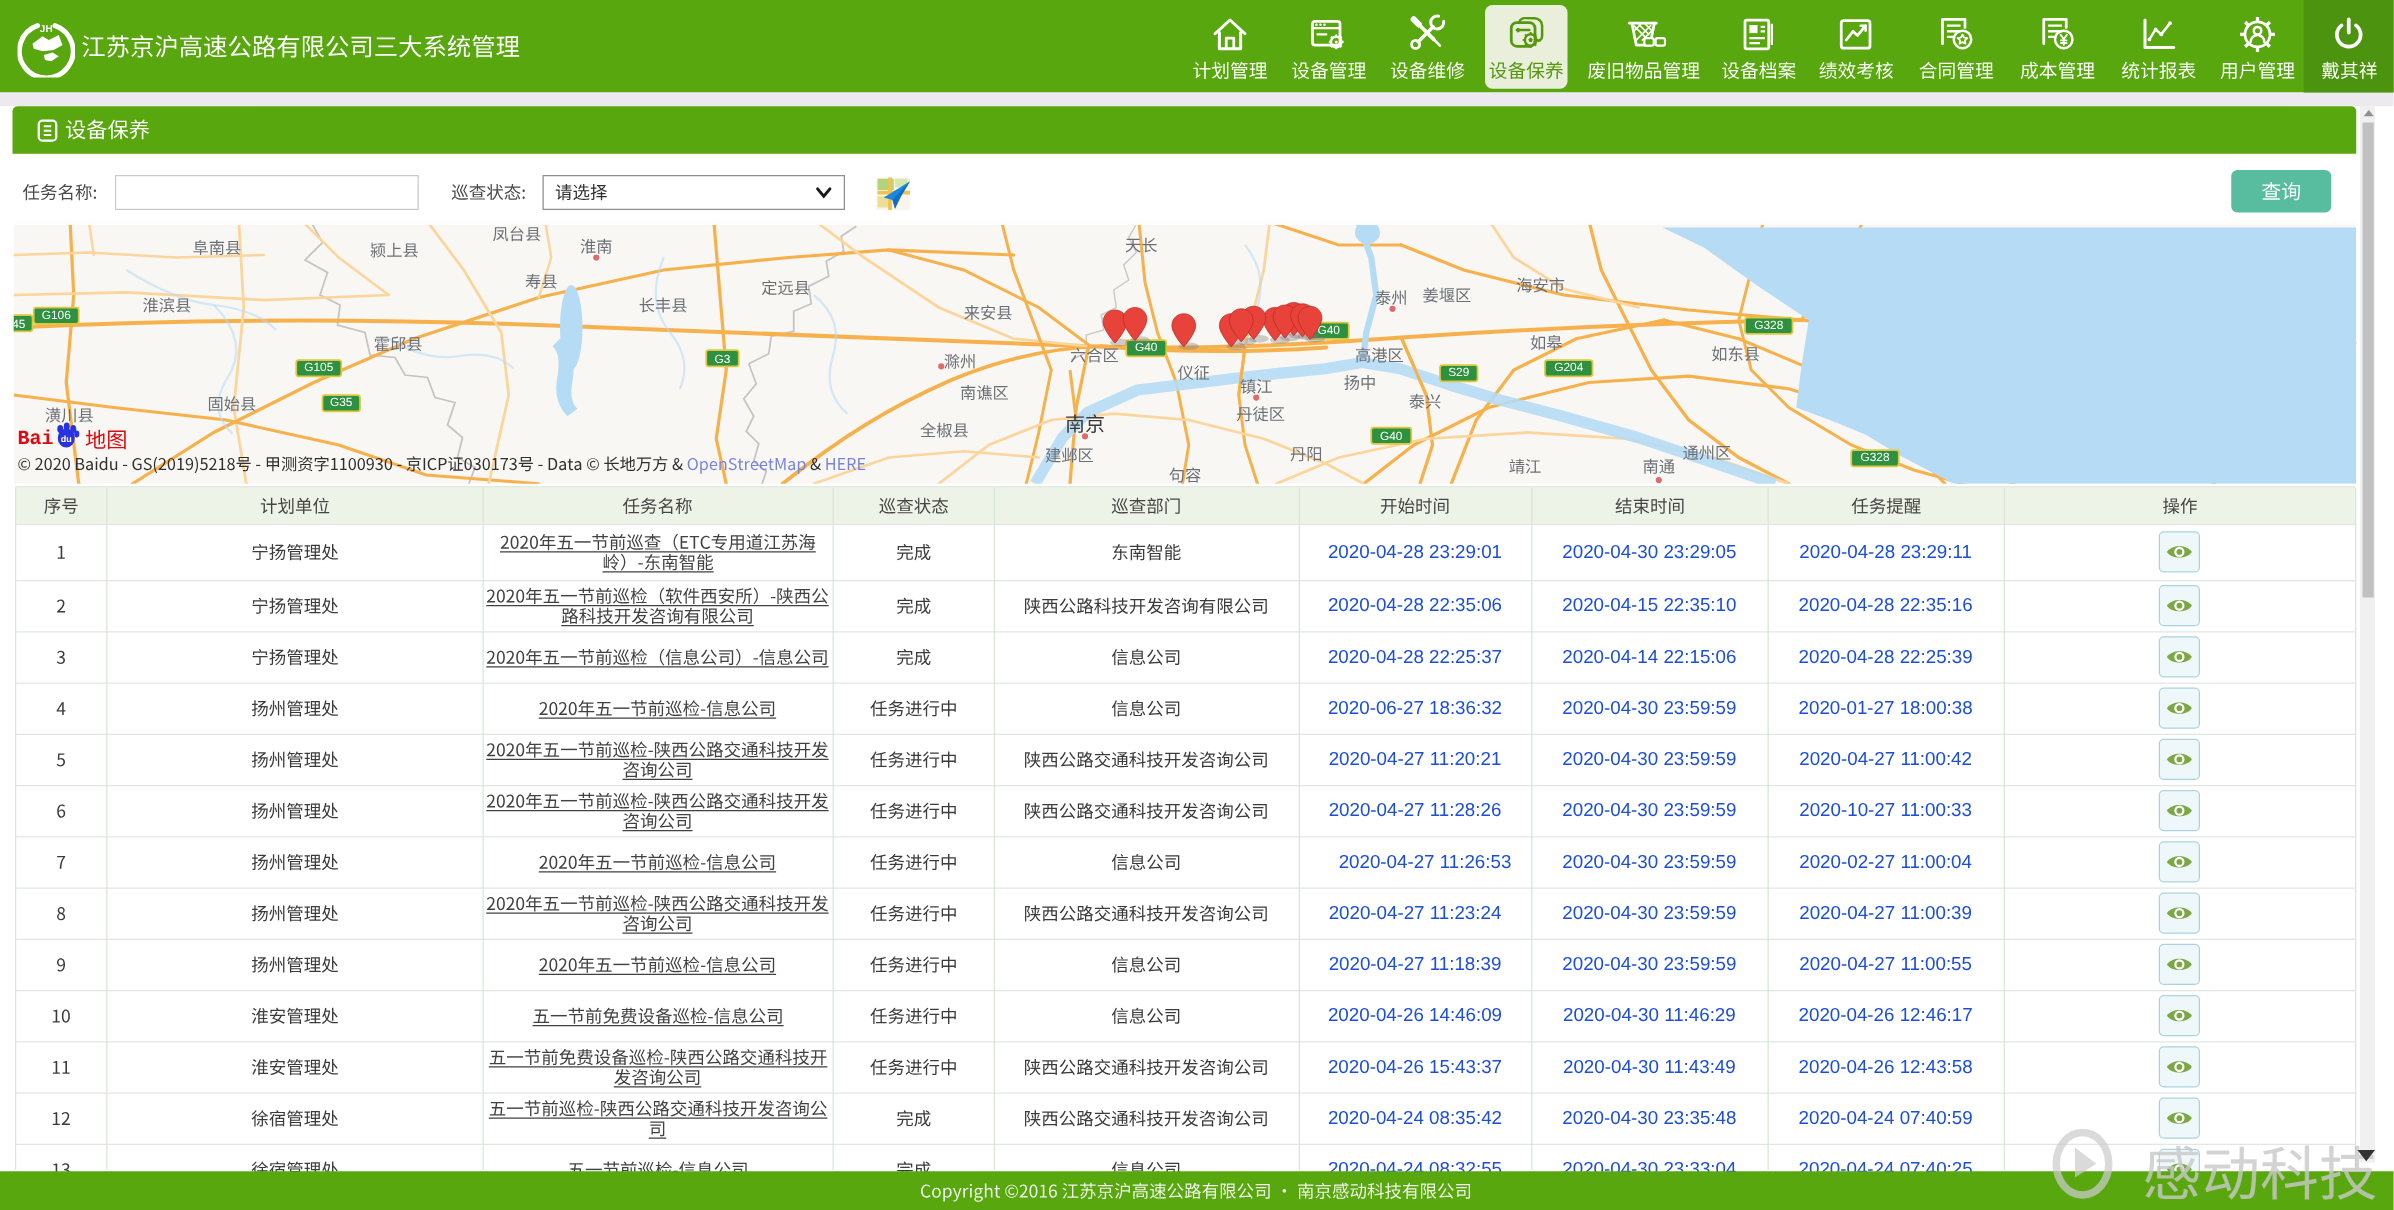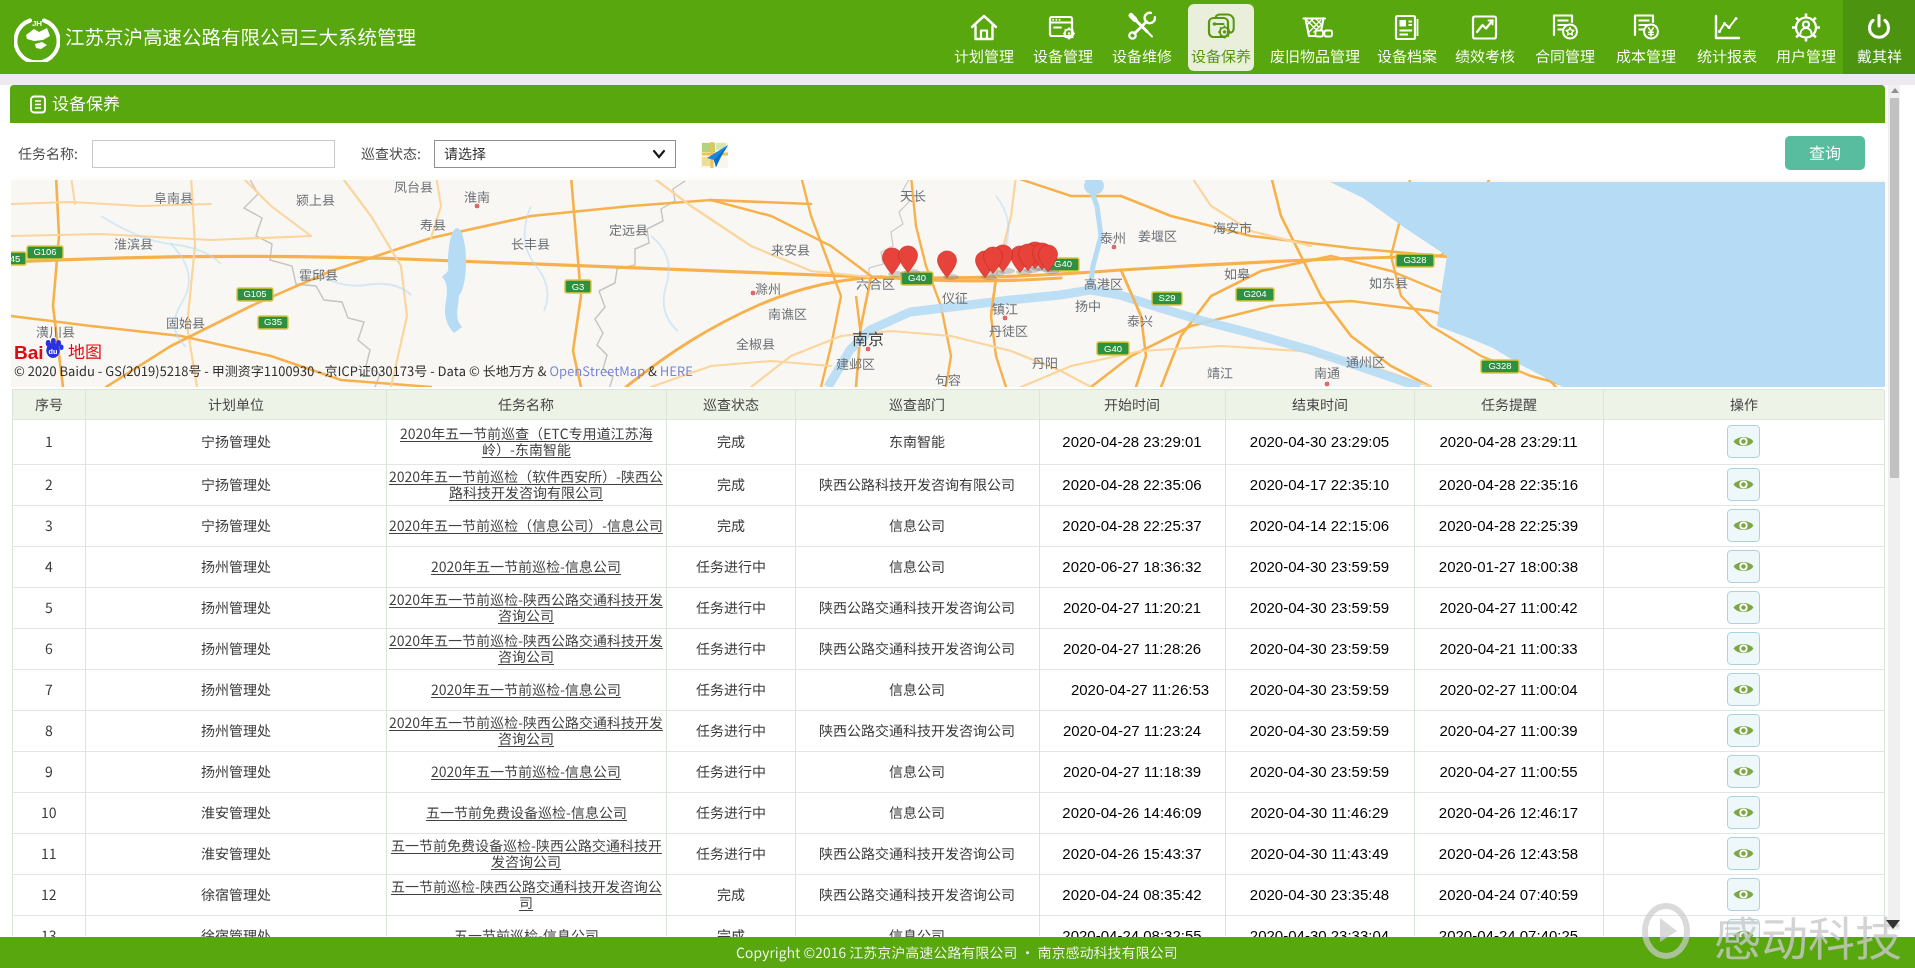--- a/index.html
+++ b/index.html
@@ -1,12 +1,12 @@
 <!DOCTYPE html>
-<html><head><meta charset="utf-8"><style>*{margin:0;padding:0}body{width:1915px;height:968px;position:relative;overflow:hidden;background:#fff;font-family:"Liberation Sans",sans-serif}svg.t{position:absolute;overflow:visible}.dt{position:absolute;font-size:15px;color:#000000;text-align:center;white-space:nowrap}</style></head><body>
+<html><head><meta charset="utf-8"><style>*{margin:0;padding:0}body{width:1915px;height:968px;position:relative;overflow:hidden;background:#fff;font-family:"Liberation Sans",sans-serif}svg.t{position:absolute;overflow:visible}.dt{position:absolute;font-size:15px;color:#1d4ed8;text-align:center;white-space:nowrap}</style></head><body>
 <svg width="0" height="0" style="position:absolute">
     <defs>
       <path id="g6C5F" d="M96 774C157 740 236 688 275 654L321 714C281 746 200 795 140 827ZM42 499C104 468 186 421 226 390L268 452C226 483 143 527 83 554ZM76 -16 138 -67C198 26 267 151 320 257L266 306C208 193 129 61 76 -16ZM326 60V-15H960V60H672V671H904V746H374V671H591V60Z"></path>
       <path id="g82CF" d="M213 324C182 256 131 169 72 116L134 77C191 134 241 225 274 294ZM780 303C822 233 868 138 886 79L952 107C932 165 886 257 843 326ZM132 475V403H409C384 215 316 60 76 -21C91 -36 112 -64 120 -81C380 13 456 189 484 403H696C686 136 672 29 650 5C641 -6 631 -8 613 -7C593 -7 543 -7 489 -3C500 -21 509 -51 511 -70C562 -73 614 -74 643 -72C676 -69 698 -61 718 -37C749 1 763 112 776 438C777 449 777 475 777 475H492L499 579H423L417 475ZM637 840V744H362V840H287V744H62V674H287V564H362V674H637V564H712V674H941V744H712V840Z"></path>
       <path id="g4EAC" d="M262 495H743V334H262ZM685 167C751 100 832 5 869 -52L934 -8C894 49 811 139 746 205ZM235 204C196 136 119 52 52 -2C68 -13 94 -34 107 -49C178 10 257 99 308 177ZM415 824C436 791 459 751 476 716H65V642H937V716H564C547 753 514 808 487 848ZM188 561V267H464V8C464 -6 460 -10 441 -11C423 -11 361 -12 292 -10C303 -31 313 -60 318 -81C406 -82 463 -82 498 -70C533 -59 543 -38 543 7V267H822V561Z"></path>
       <path id="g6CAA" d="M92 778C153 744 233 694 273 661L317 723C276 753 194 800 135 831ZM38 507C100 475 182 427 223 398L265 460C223 489 140 533 79 562ZM71 -17 137 -62C189 30 250 156 295 261L236 306C186 192 118 61 71 -17ZM539 811C580 767 624 708 644 667H384V400C384 266 371 93 260 -29C277 -40 308 -67 320 -82C424 32 452 199 458 338H827V271H900V667H646L710 701C689 740 645 797 602 840ZM827 408H459V596H827Z"></path>
       <path id="g9AD8" d="M286 559H719V468H286ZM211 614V413H797V614ZM441 826 470 736H59V670H937V736H553C542 768 527 810 513 843ZM96 357V-79H168V294H830V-1C830 -12 825 -16 813 -16C801 -16 754 -17 711 -15C720 -31 731 -54 735 -72C799 -72 842 -72 869 -63C896 -53 905 -37 905 0V357ZM281 235V-21H352V29H706V235ZM352 179H638V85H352Z"></path>
       <path id="g901F" d="M68 760C124 708 192 634 223 587L283 632C250 679 181 750 125 799ZM266 483H48V413H194V100C148 84 95 42 42 -9L89 -72C142 -10 194 43 231 43C254 43 285 14 327 -11C397 -50 482 -61 600 -61C695 -61 869 -55 941 -50C942 -29 954 5 962 24C865 14 717 7 602 7C494 7 408 13 344 50C309 69 286 87 266 97ZM428 528H587V400H428ZM660 528H827V400H660ZM587 839V736H318V671H587V588H358V340H554C496 255 398 174 306 135C322 121 344 96 355 78C437 121 525 198 587 283V49H660V281C744 220 833 147 880 95L928 145C875 201 773 279 684 340H899V588H660V671H945V736H660V839Z"></path>
       <path id="g516C" d="M324 811C265 661 164 517 51 428C71 416 105 389 120 374C231 473 337 625 404 789ZM665 819 592 789C668 638 796 470 901 374C916 394 944 423 964 438C860 521 732 681 665 819ZM161 -14C199 0 253 4 781 39C808 -2 831 -41 848 -73L922 -33C872 58 769 199 681 306L611 274C651 224 694 166 734 109L266 82C366 198 464 348 547 500L465 535C385 369 263 194 223 149C186 102 159 72 132 65C143 43 157 3 161 -14Z"></path>
       <path id="g8DEF" d="M156 732H345V556H156ZM38 42 51 -31C157 -6 301 29 438 64L431 131L299 100V279H405C419 265 433 244 441 229C461 238 481 247 501 258V-78H571V-41H823V-75H894V256L926 241C937 261 958 290 973 304C882 338 806 391 743 452C807 527 858 616 891 720L844 741L830 738H636C648 766 658 794 668 823L597 841C559 720 493 606 414 532V798H89V490H231V84L153 66V396H89V52ZM571 25V218H823V25ZM797 672C771 610 736 554 695 504C653 553 620 605 596 655L605 672ZM546 283C599 316 651 355 697 402C740 358 789 317 845 283ZM650 454C583 386 504 333 424 298V346H299V490H414V522C431 510 456 489 467 477C499 509 530 548 558 592C583 547 613 500 650 454Z"></path>
@@ -457,21 +457,21 @@
     <path d="M974 75 c-5.5 0 -9.5 4.2 -9.5 9.5 c0 6.5 9.5 17 9.5 17 c0 0 9.5 -10.5 9.5 -17 c0 -5.3 -4 -9.5 -9.5 -9.5 z" fill="#e8433a" stroke="#c02a22" stroke-width="0.6"></path>
     <path d="M1009 70 c-5.5 0 -9.5 4.2 -9.5 9.5 c0 6.5 9.5 17 9.5 17 c0 0 9.5 -10.5 9.5 -17 c0 -5.3 -4 -9.5 -9.5 -9.5 z" fill="#e8433a" stroke="#c02a22" stroke-width="0.6"></path>
     <path d="M992 69 c-5.5 0 -9.5 4.2 -9.5 9.5 c0 6.5 9.5 17 9.5 17 c0 0 9.5 -10.5 9.5 -17 c0 -5.3 -4 -9.5 -9.5 -9.5 z" fill="#e8433a" stroke="#c02a22" stroke-width="0.6"></path>
     <path d="M982 71 c-5.5 0 -9.5 4.2 -9.5 9.5 c0 6.5 9.5 17 9.5 17 c0 0 9.5 -10.5 9.5 -17 c0 -5.3 -4 -9.5 -9.5 -9.5 z" fill="#e8433a" stroke="#c02a22" stroke-width="0.6"></path>
     <path d="M1024 66 c-5.5 0 -9.5 4.2 -9.5 9.5 c0 6.5 9.5 17 9.5 17 c0 0 9.5 -10.5 9.5 -17 c0 -5.3 -4 -9.5 -9.5 -9.5 z" fill="#e8433a" stroke="#c02a22" stroke-width="0.6"></path>
     <path d="M1017 68 c-5.5 0 -9.5 4.2 -9.5 9.5 c0 6.5 9.5 17 9.5 17 c0 0 9.5 -10.5 9.5 -17 c0 -5.3 -4 -9.5 -9.5 -9.5 z" fill="#e8433a" stroke="#c02a22" stroke-width="0.6"></path>
     <path d="M1031 67 c-5.5 0 -9.5 4.2 -9.5 9.5 c0 6.5 9.5 17 9.5 17 c0 0 9.5 -10.5 9.5 -17 c0 -5.3 -4 -9.5 -9.5 -9.5 z" fill="#e8433a" stroke="#c02a22" stroke-width="0.6"></path>
     <path d="M1037 69 c-5.5 0 -9.5 4.2 -9.5 9.5 c0 6.5 9.5 17 9.5 17 c0 0 9.5 -10.5 9.5 -17 c0 -5.3 -4 -9.5 -9.5 -9.5 z" fill="#e8433a" stroke="#c02a22" stroke-width="0.6"></path>
     <rect x="0" y="0" width="1874" height="4" fill="#fdfdfc"></rect>
   </svg>
-<div style="position:absolute;left:14px;top:342px;font-family:Liberation Sans, sans-serif;font-weight:bold;font-size:19px;color:#dd0a12;z-index:6">Bai</div>
+<div style="position:absolute;left:14px;top:342px;font-family:Liberation Mono, monospace;font-weight:bold;font-size:16px;color:#dd0a12;z-index:6">Bai</div>
 <svg style="position:absolute;left:45px;top:336px;z-index:6" width="24" height="24" viewBox="0 0 30 30">
 <ellipse cx="10" cy="18" rx="8.5" ry="9.5" fill="#2932e1"></ellipse>
 <ellipse cx="4" cy="9" rx="3" ry="4" fill="#2932e1"></ellipse>
     <ellipse cx="10.5" cy="6.5" rx="3" ry="4" fill="#2932e1"></ellipse>
 <ellipse cx="17" cy="9" rx="3" ry="4" fill="#2932e1"></ellipse>
     <ellipse cx="20.5" cy="14" rx="2.6" ry="3.4" fill="#2932e1"></ellipse>
 <text x="10" y="22" font-family="Liberation Sans" font-size="9" font-weight="bold" fill="#fff" text-anchor="middle">du</text>
 </svg>
 <div style="position:absolute;left:12px;top:390px;width:1872px;height:29px;background:#eef3e7"></div>
 <div style="position:absolute;left:12px;top:389px;width:1872px;height:1px;background:#d9e5d9"></div>
@@ -501,21 +501,21 @@
 <div class="dt" style="left:1039px;top:432.5px;width:186px">2020-04-28 23:29:01</div>
 <div class="dt" style="left:1225px;top:432.5px;width:189px">2020-04-30 23:29:05</div>
 <div class="dt" style="left:1414px;top:432.5px;width:189px">2020-04-28 23:29:11</div>
 <div style="position:absolute;left:1727.0px;top:425.0px;width:33px;height:33px;background:#eef8fb;border:1px solid #abd3de;border-radius:4px;box-sizing:border-box;z-index:4"></div>
 <svg style="position:absolute;left:1732.0px;top:433.0px;z-index:4" width="23" height="17" viewBox="0 0 23 17">
     <path d="M1.5 8.5 C5.5 2.5 17.5 2.5 21.5 8.5 C17.5 14.5 5.5 14.5 1.5 8.5 Z" fill="#7ba744"></path>
     <circle cx="11.5" cy="8.5" r="4.1" fill="#fff"></circle>
     <circle cx="11.5" cy="8.5" r="2.3" fill="#7ba744"></circle>
   </svg>
 <div class="dt" style="left:1039px;top:475.5px;width:186px">2020-04-28 22:35:06</div>
-<div class="dt" style="left:1225px;top:475.5px;width:189px">2020-04-17 22:35:10</div>
+<div class="dt" style="left:1225px;top:475.5px;width:189px">2020-04-15 22:35:10</div>
 <div class="dt" style="left:1414px;top:475.5px;width:189px">2020-04-28 22:35:16</div>
 <div style="position:absolute;left:1727.0px;top:468.0px;width:33px;height:33px;background:#eef8fb;border:1px solid #abd3de;border-radius:4px;box-sizing:border-box;z-index:4"></div>
 <svg style="position:absolute;left:1732.0px;top:476.0px;z-index:4" width="23" height="17" viewBox="0 0 23 17">
     <path d="M1.5 8.5 C5.5 2.5 17.5 2.5 21.5 8.5 C17.5 14.5 5.5 14.5 1.5 8.5 Z" fill="#7ba744"></path>
     <circle cx="11.5" cy="8.5" r="4.1" fill="#fff"></circle>
     <circle cx="11.5" cy="8.5" r="2.3" fill="#7ba744"></circle>
   </svg>
 <div class="dt" style="left:1039px;top:516.5px;width:186px">2020-04-28 22:25:37</div>
 <div class="dt" style="left:1225px;top:516.5px;width:189px">2020-04-14 22:15:06</div>
 <div class="dt" style="left:1414px;top:516.5px;width:189px">2020-04-28 22:25:39</div>
@@ -538,21 +538,21 @@
 <div class="dt" style="left:1225px;top:598.5px;width:189px">2020-04-30 23:59:59</div>
 <div class="dt" style="left:1414px;top:598.5px;width:189px">2020-04-27 11:00:42</div>
 <div style="position:absolute;left:1727.0px;top:591.0px;width:33px;height:33px;background:#eef8fb;border:1px solid #abd3de;border-radius:4px;box-sizing:border-box;z-index:4"></div>
 <svg style="position:absolute;left:1732.0px;top:599.0px;z-index:4" width="23" height="17" viewBox="0 0 23 17">
     <path d="M1.5 8.5 C5.5 2.5 17.5 2.5 21.5 8.5 C17.5 14.5 5.5 14.5 1.5 8.5 Z" fill="#7ba744"></path>
     <circle cx="11.5" cy="8.5" r="4.1" fill="#fff"></circle>
     <circle cx="11.5" cy="8.5" r="2.3" fill="#7ba744"></circle>
   </svg>
 <div class="dt" style="left:1039px;top:639.5px;width:186px">2020-04-27 11:28:26</div>
 <div class="dt" style="left:1225px;top:639.5px;width:189px">2020-04-30 23:59:59</div>
-<div class="dt" style="left:1414px;top:639.5px;width:189px">2020-04-21 11:00:33</div>
+<div class="dt" style="left:1414px;top:639.5px;width:189px">2020-10-27 11:00:33</div>
 <div style="position:absolute;left:1727.0px;top:632.0px;width:33px;height:33px;background:#eef8fb;border:1px solid #abd3de;border-radius:4px;box-sizing:border-box;z-index:4"></div>
 <svg style="position:absolute;left:1732.0px;top:640.0px;z-index:4" width="23" height="17" viewBox="0 0 23 17">
     <path d="M1.5 8.5 C5.5 2.5 17.5 2.5 21.5 8.5 C17.5 14.5 5.5 14.5 1.5 8.5 Z" fill="#7ba744"></path>
     <circle cx="11.5" cy="8.5" r="4.1" fill="#fff"></circle>
     <circle cx="11.5" cy="8.5" r="2.3" fill="#7ba744"></circle>
   </svg>
 <div class="dt" style="left:1047px;top:680.5px;width:186px">2020-04-27 11:26:53</div>
 <div class="dt" style="left:1225px;top:680.5px;width:189px">2020-04-30 23:59:59</div>
 <div class="dt" style="left:1414px;top:680.5px;width:189px">2020-02-27 11:00:04</div>
 <div style="position:absolute;left:1727.0px;top:673.0px;width:33px;height:33px;background:#eef8fb;border:1px solid #abd3de;border-radius:4px;box-sizing:border-box;z-index:4"></div>

